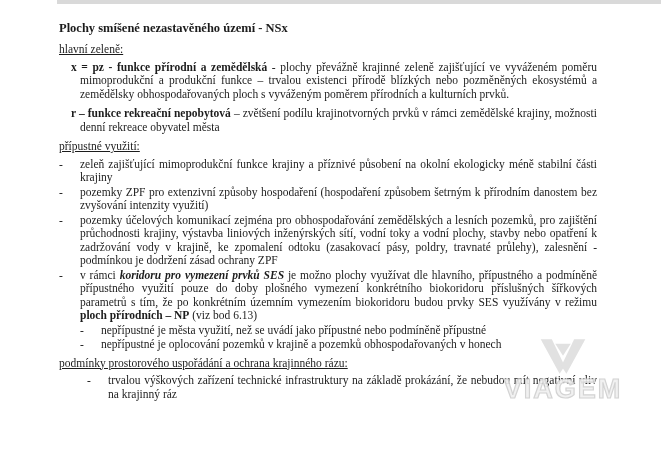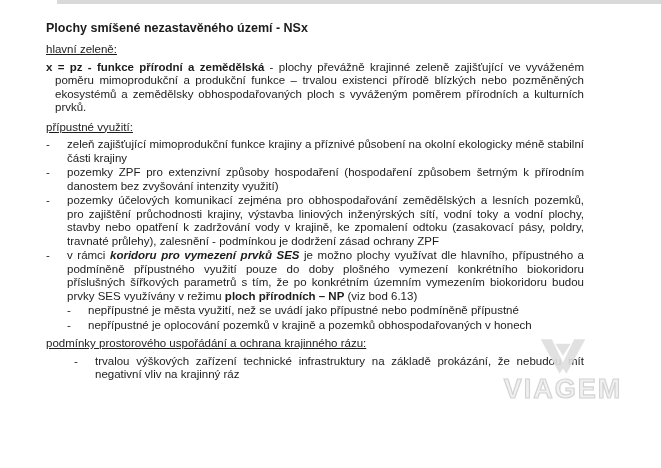--- a/index.html
+++ b/index.html
@@ -21,42 +21,43 @@
   .top-strip {
     position: absolute;
     left: 57px;
     right: 0;
     top: 0;
     height: 4px;
     background: var(--strip-color, #d9d9d9);
   }
   .content {
     position: absolute;
-    left: 46px;
+    left: 59px;
     top: 21px;
     width: 538px;
     z-index: 1;
+    font-family: Liberation Serif, serif;
   }
   .title {
     font-weight: bold;
     font-size: 12.5px;
     line-height: 15px;
     margin: 0 0 7px 0;
   }
   .heading {
     margin: 5px 0 4px 0;
   }
   .heading-text {
     text-decoration: underline;
   }
   .para {
     text-align: justify;
     padding-left: 9px;
     text-indent: -9px;
-    margin: 0 0 6px 0;
+    margin: 0 0 6px 12px;
   }
   .bullet {
     display: flex;
     margin: 0 0 1px 0;
   }
   .bullet .dash {
     width: 21px;
     flex: none;
   }
   .bullet .btext {
@@ -99,20 +100,21 @@
 
 <div class="page">
   <div class="top-strip"></div>
 
   <div class="content">
     <div class="title">Plochy smíšené nezastavěného území - NSx</div>
     <div id="doc-sections">
         <div class="section">
           <div class="heading"><span class="heading-text">hlavní zeleně:</span></div>
           <div class="para"><span class="seg-bold">x = pz - funkce přírodní a zemědělská</span><span class="seg-normal"> - plochy převážně krajinné zeleně zajišťující ve vyváženém poměru mimoprodukční a produkční funkce – trvalou existenci přírodě blízkých nebo pozměněných ekosystémů a zemědělsky obhospodařovaných ploch s vyváženým poměrem přírodních a kulturních prvků.</span></div>
+          <div class="para"><span class="seg-bold">r – funkce rekreační nepobytová</span><span class="seg-normal"> – zvětšení podílu krajinotvorných prvků v rámci zemědělské krajiny, možnosti denní rekreace obyvatel města</span></div>
         </div>
         <div class="section">
           <div class="heading"><span class="heading-text">přípustné využití:</span></div>
           <div class="bullet">
             <span class="dash">-</span>
             <div class="btext"><span class="seg-normal">zeleň zajišťující mimoprodukční funkce krajiny a příznivé působení na okolní ekologicky méně stabilní části krajiny</span></div>
           </div>
           <div class="bullet">
             <span class="dash">-</span>
             <div class="btext"><span class="seg-normal">pozemky ZPF pro extenzivní způsoby hospodaření (hospodaření způsobem šetrným k přírodním danostem bez zvyšování intenzity využití)</span></div>

